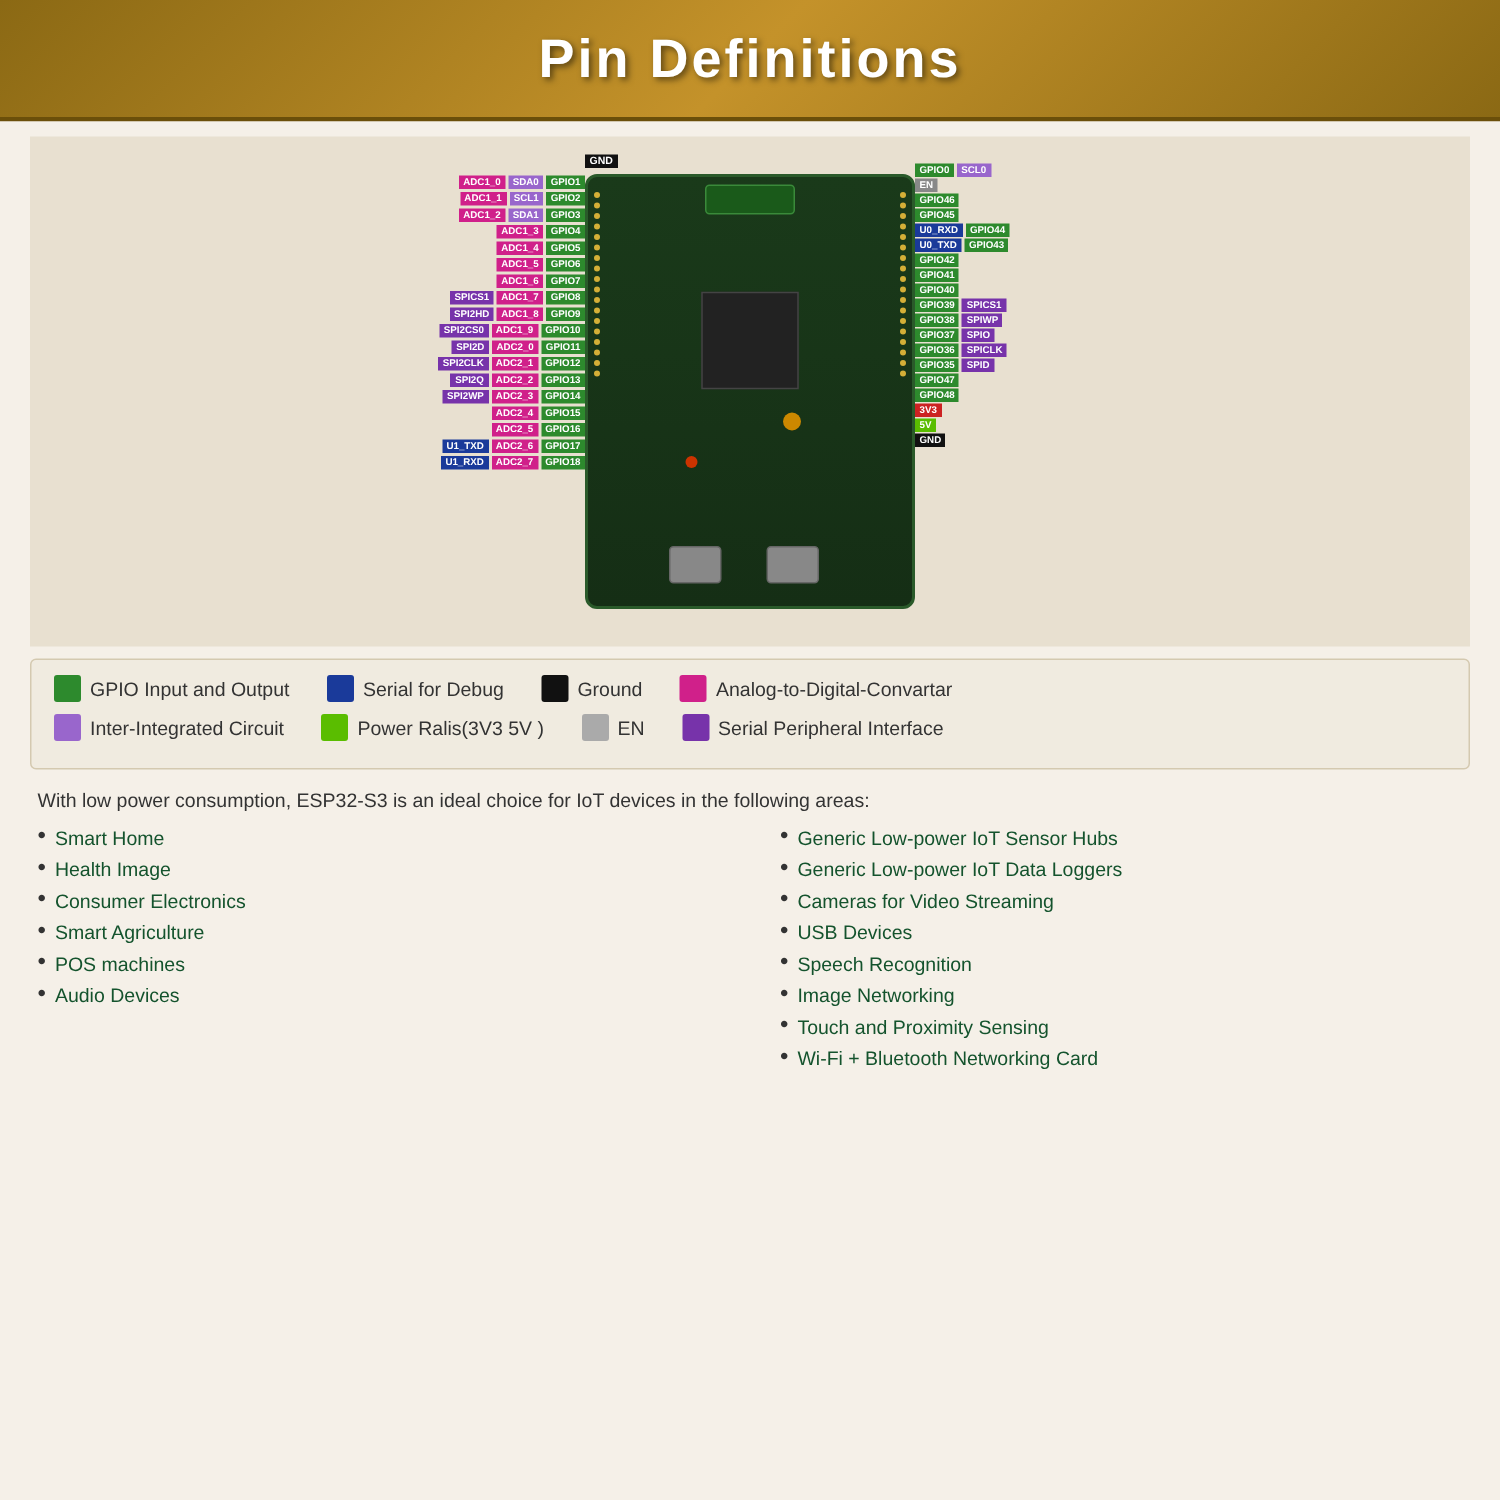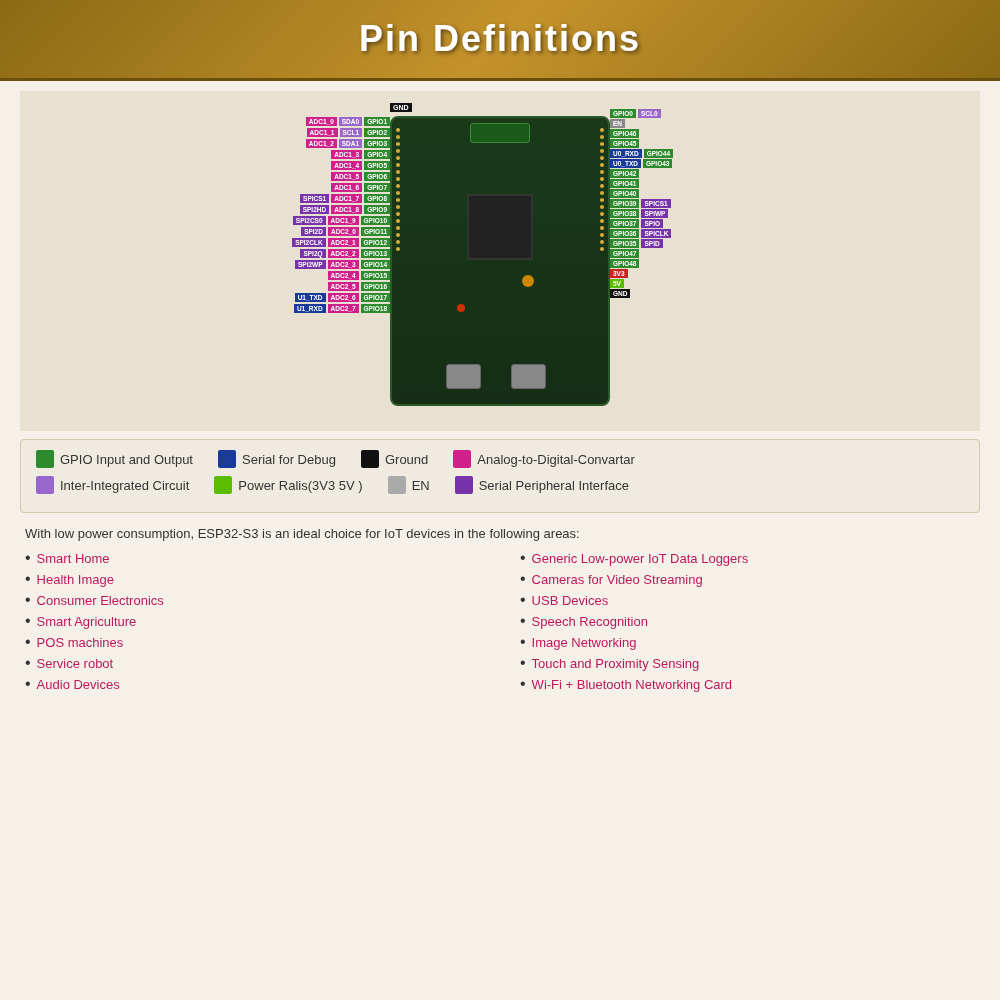--- a/index.html
+++ b/index.html
@@ -94,21 +94,21 @@
       gap: 40px;
     }
 
     .app-list {
       list-style: none;
       flex: 1;
     }
 
     .app-list li {
       font-size: 13px;
-      color: #be185d;
+      color: #14532d;
       margin-bottom: 6px;
       display: flex;
       align-items: center;
       gap: 6px;
     }
 
     .app-list li::before {
       content: "•";
       color: #333;
       font-size: 16px;
@@ -452,27 +452,27 @@
         <li>
             <span>Consumer Electronics</span>
           </li>
         <li>
             <span>Smart Agriculture</span>
           </li>
         <li>
             <span>POS machines</span>
           </li>
         <li>
-            <span>Service robot</span>
-          </li>
-        <li>
             <span>Audio Devices</span>
           </li>
       </ul>
       <ul class="app-list">
+        <li>
+            <span>Generic Low-power IoT Sensor Hubs</span>
+          </li>
         <li>
             <span>Generic Low-power IoT Data Loggers</span>
           </li>
         <li>
             <span>Cameras for Video Streaming</span>
           </li>
         <li>
             <span>USB Devices</span>
           </li>
         <li>

